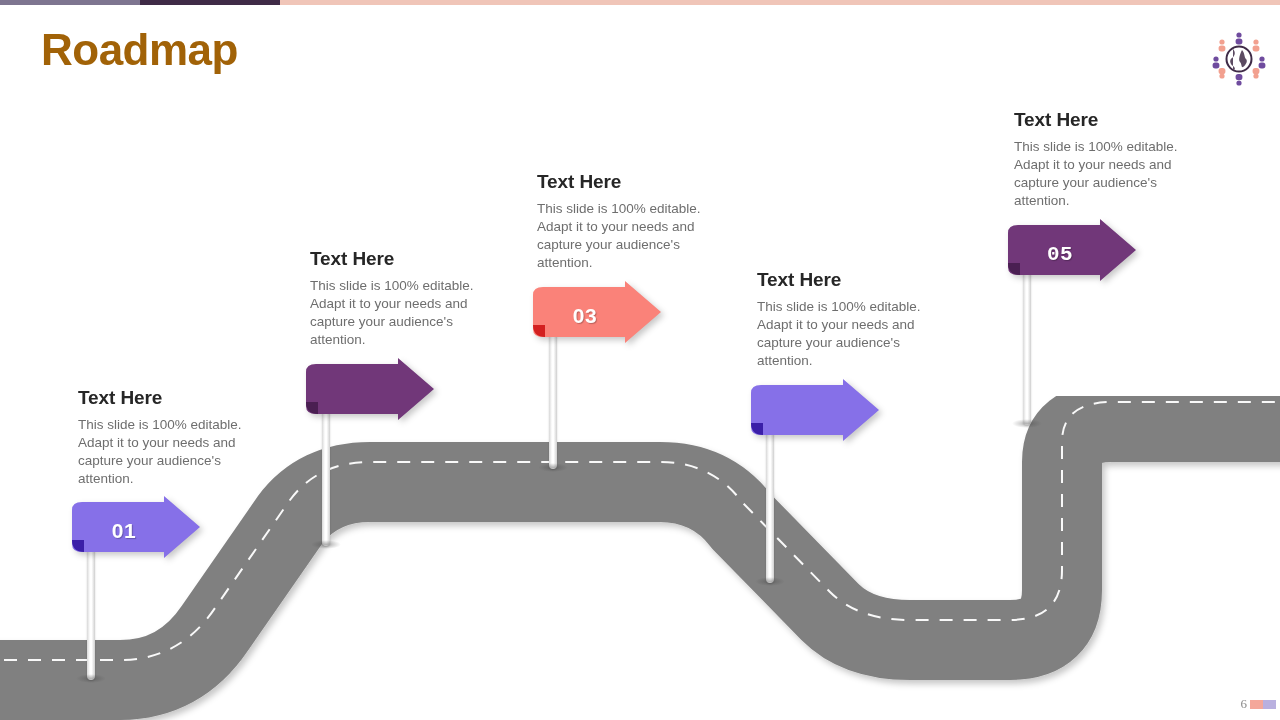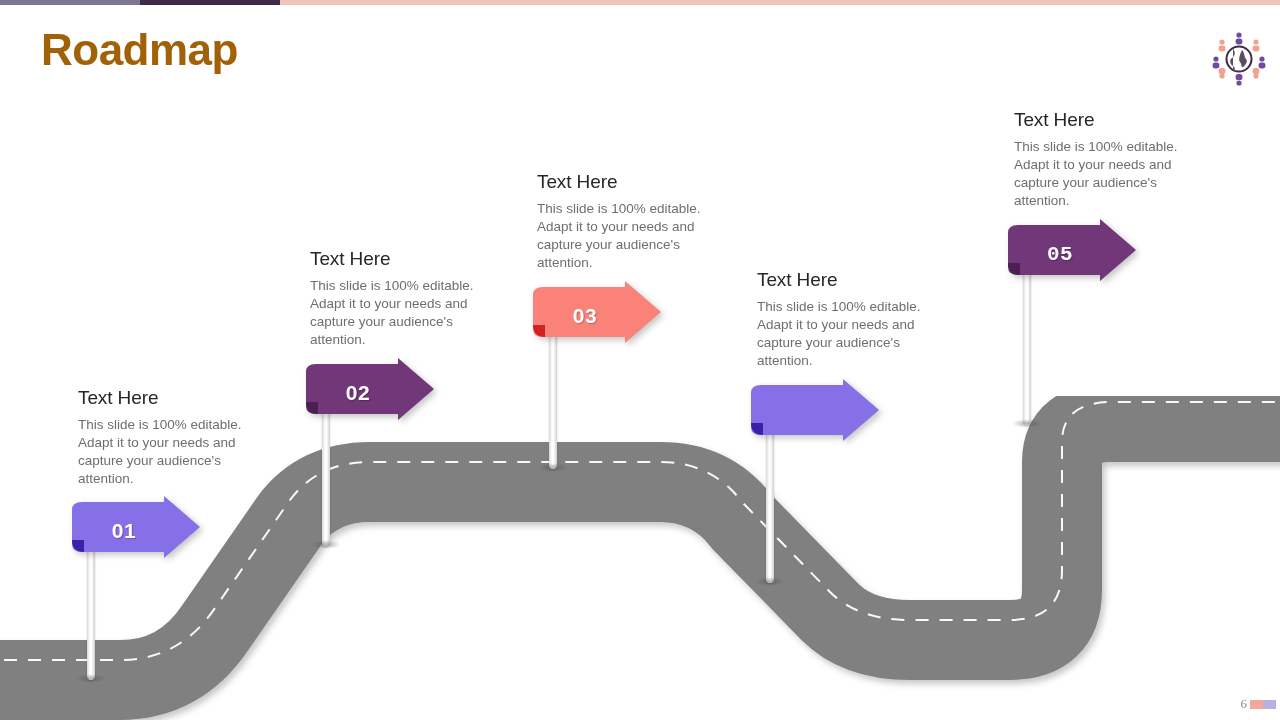--- a/index.html
+++ b/index.html
@@ -65,21 +65,21 @@
   
   .milestone {
     position: absolute;
   }
   .ms-text {
     position: absolute;
     width: 175px;
   }
   .ms-title {
     font-size: 19px;
-    font-weight: normal;
+    font-weight: bold;
     color: #262626;
     margin: 0 0 7px 0;
     line-height: 1.1;
     letter-spacing: -0.1px;
   }
   .ms-body {
     font-size: 13.5px;
     color: #6e6e6e;
     line-height: 1.33;
     margin: 0;
@@ -249,21 +249,20 @@
       <p class="ms-title">Text Here</p>
       <p class="ms-body">This slide is 100% editable. Adapt it to your needs and capture your audience's attention.</p>
     </div>
     <div class="pole" style="left:322px;top:374px;height:172px;"></div>
     <div class="pole-base" style="left:311px;top:540px;"></div>
     <div class="flag" style="left:302px;top:362px;">
       <svg width="135" height="62" viewBox="0 0 135 62">
         <path d="M14 52 Q4 52 4 44 L4 10 Q4 2 14 2 L96 2 L96 -4 L132 27 L96 58 L96 52 Z" fill="#713779"></path>
         <path d="M4 40 Q4 52 16 52 L16 40 Z" fill="#4a1f52"></path>
       </svg>
-      <div class="flag-num">02</div>
     </div>
   </div>
 
   <div class="milestone" style="left:0;top:0;">
     <div class="ms-text" style="left:537px;top:172px;">
       <p class="ms-title">Text Here</p>
       <p class="ms-body">This slide is 100% editable. Adapt it to your needs and capture your audience's attention.</p>
     </div>
     <div class="pole" style="left:549px;top:297px;height:172px;"></div>
     <div class="pole-base" style="left:538px;top:463px;"></div>

